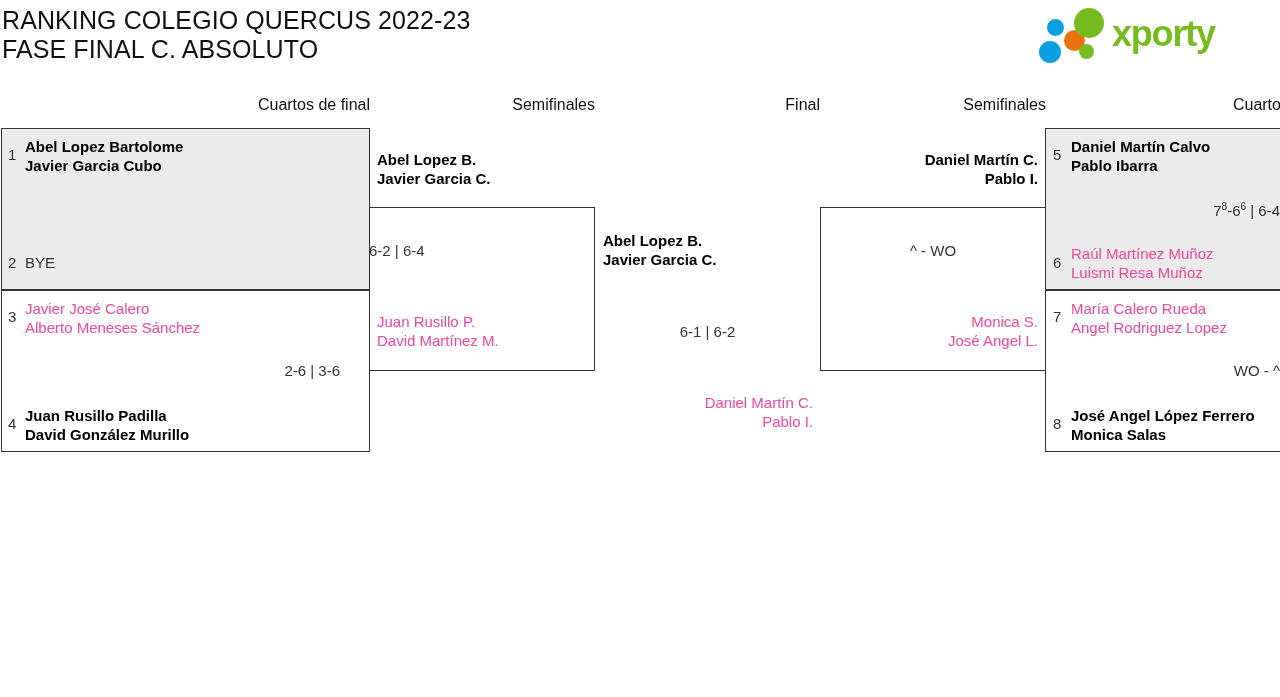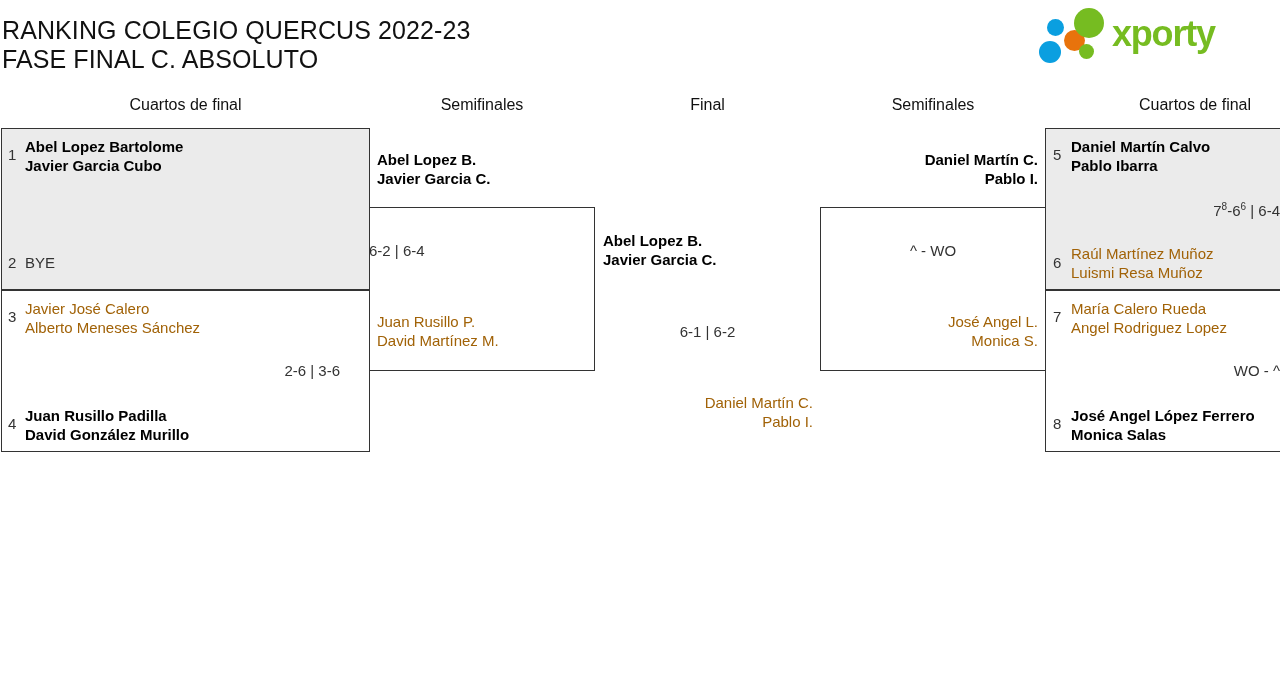--- a/index.html
+++ b/index.html
@@ -18,21 +18,21 @@
 
   
   #header {
     position: absolute;
     left: 0; top: 0;
     width: 1280px; height: 90px;
   }
   #title-block {
     position: absolute;
     left: 0; top: 0;
-    padding: 16px 0 0 2px;
+    padding: 6px 0 0 2px;
   }
   .title-line {
     font-size: 25px;
     font-weight: 400;
     letter-spacing: 0.1px;
     line-height: 29px;
     color: #111;
     white-space: nowrap;
   }
 
@@ -64,21 +64,21 @@
   }
 
   
   .round-header {
     position: absolute;
     top: 96px;
     font-size: 16px;
     font-weight: 400;
     color: #111;
     white-space: nowrap;
-    text-align: center;
+    text-align: right;
   }
 
   
   #bracket { position: absolute; left: 0; top: 0; width: 1280px; height: 697px; }
 
   .match-box {
     position: absolute;
     box-sizing: border-box;
     border: 1px solid #333;
   }
@@ -108,21 +108,21 @@
     font-weight: 400;
     line-height: 18px;
   }
   .players {
     position: absolute;
     font-size: 15px;
     line-height: 19px;
     white-space: nowrap;
   }
   .winner { color: #000; font-weight: 700; }
-  .loser  { color: #a16207; font-weight: 400; }
+  .loser  { color: #ec4899; font-weight: 400; }
   .bye    { color: #333; font-weight: 400; }
   .align-right { text-align: right; }
 
   .score {
     position: absolute;
     font-size: 15px;
     color: #333;
     font-weight: 400;
     white-space: nowrap;
     line-height: 18px;
@@ -209,22 +209,22 @@
     <div>Pablo I.</div>
   </div>
 
   <div class="sf-box sf-right"></div>
   <div class="players winner align-right" style="left:812px; top:150px; width:226px;">
     <div>Daniel Martín C.</div>
     <div>Pablo I.</div>
   </div>
   <div class="score" style="left:820px; top:242px; width:226px; text-align:center;">^ - WO</div>
   <div class="players loser align-right" style="left:812px; top:312px; width:226px;">
+    <div>Monica S.</div>
     <div>José Angel L.</div>
-    <div>Monica S.</div>
   </div>
 
   <div class="match-box r1-box r1-right box-gray" style="top:128px;"></div>
   <div class="seed" style="left:1053px; top:146px;">5</div>
   <div class="players winner" style="left:1071px; top:137px;">
     <div>Daniel Martín Calvo</div>
     <div>Pablo Ibarra</div>
   </div>
   <div class="score" id="score-qf-right-1" style="left:1060px; top:202px; width:220px; text-align:right;">7<sup>8</sup>-6<sup>6</sup> | 6-4</div>
   <div class="seed" style="left:1053px; top:254px;">6</div>

